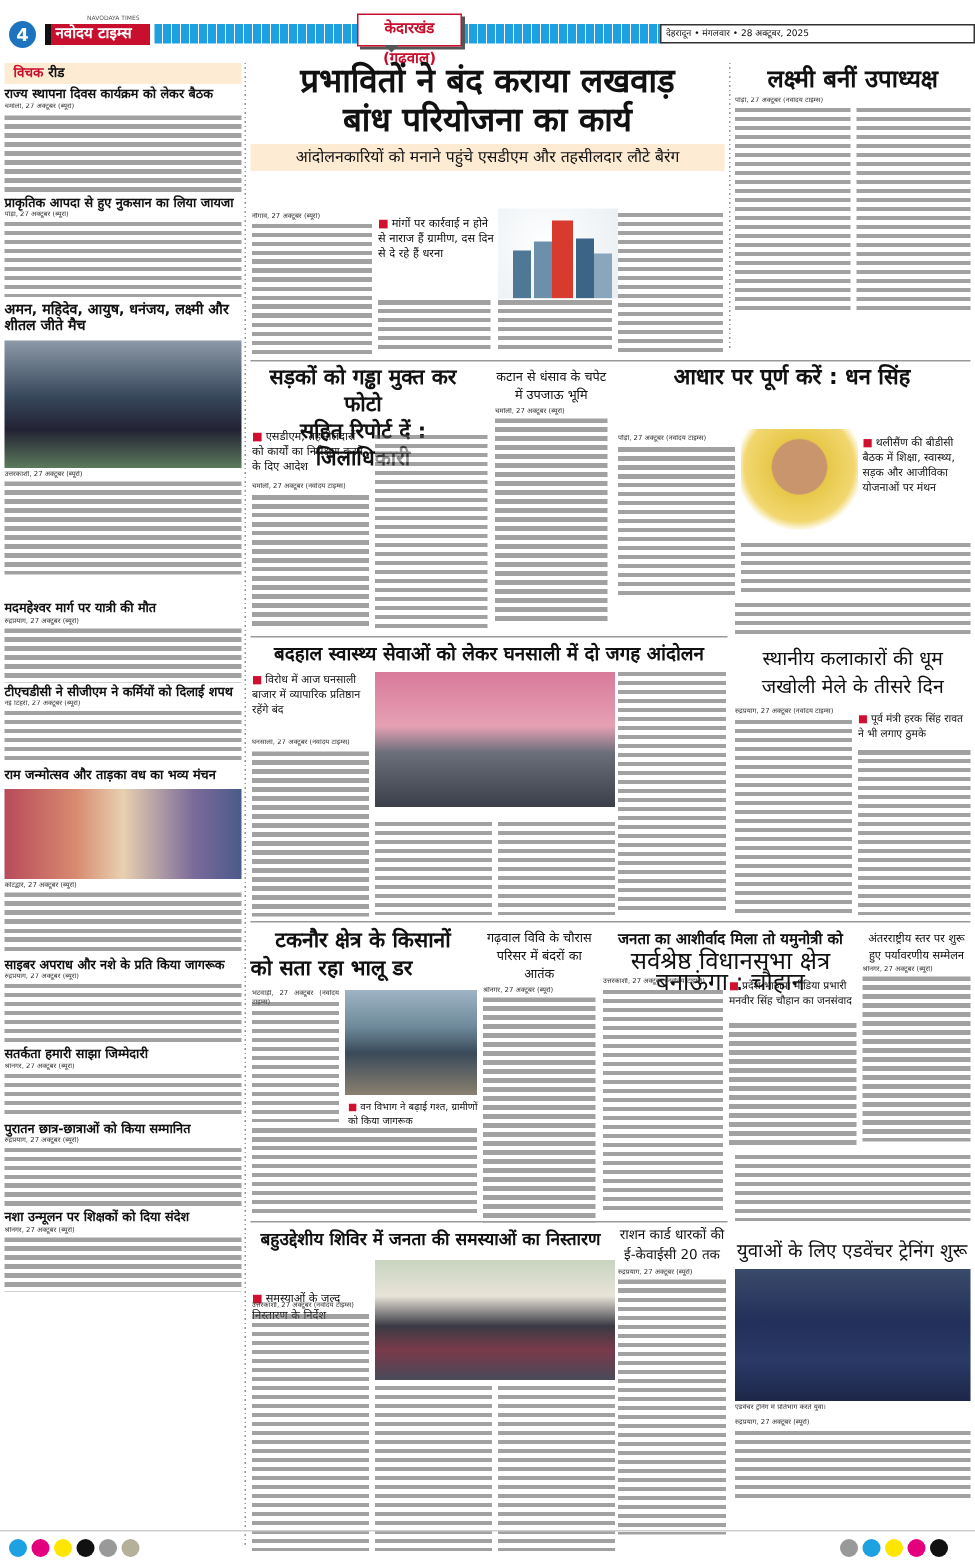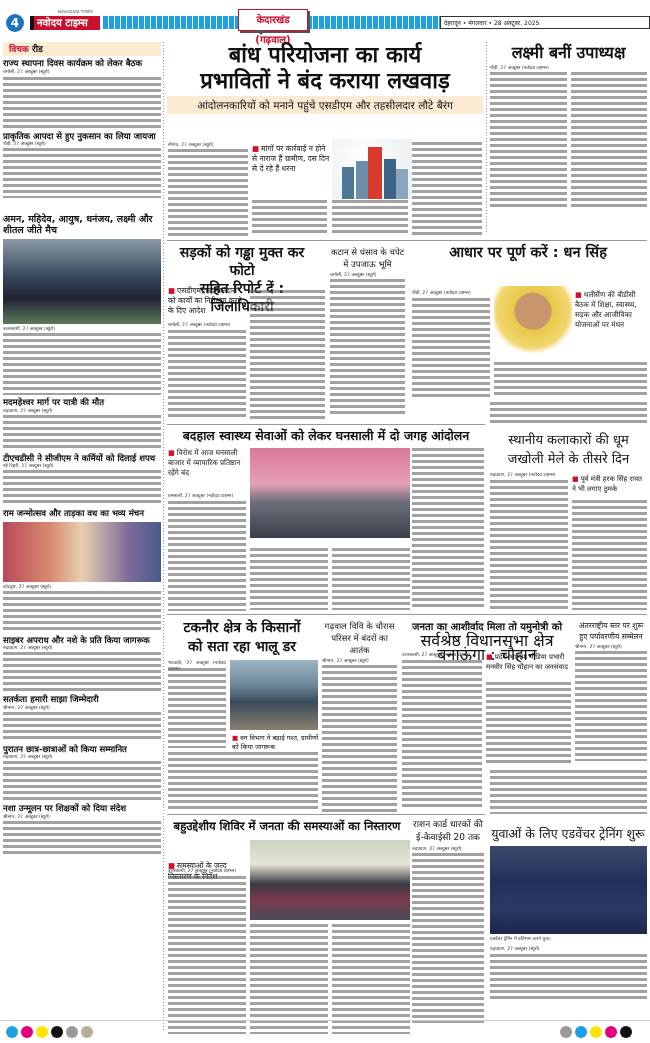--- a/index.html
+++ b/index.html
@@ -40,25 +40,25 @@
   <div style="background:#fdebd3;height:14px;font-size:9px;font-weight:bold;padding-left:6px;line-height:14px">
     <span style="color:#c8102e">विचक</span>
     <span>रीड</span>
   </div>
   <div class="hd" style="font-size:8.5px;margin-top:3px">राज्य स्थापना दिवस कार्यक्रम को लेकर बैठक</div>
   <div class="col" style="margin-top:1px">चमोली, 27 अक्टूबर (ब्यूरो)</div>
   <div class="textfill" style="height:52px;margin-top:1px"></div>
   <div class="hd" style="font-size:8.5px;margin-top:3px">प्राकृतिक आपदा से हुए नुकसान का लिया जायजा</div>
   <div class="col">पौड़ी, 27 अक्टूबर (ब्यूरो)</div>
   <div class="textfill" style="height:50px;margin-top:1px"></div>
-  <div class="hd" style="font-size:9.5px;margin-top:16px">अमन, महिदेव, आयुष, धनंजय, लक्ष्मी और शीतल जीते मैच</div>
+  <div class="hd" style="font-size:9.5px;margin-top:4px">अमन, महिदेव, आयुष, धनंजय, लक्ष्मी और शीतल जीते मैच</div>
   <div class="photo" style="height:85px;margin-top:4px;background:linear-gradient(180deg,#8c9aa8 0,#36465a 45%,#223 70%,#5c7a5c)"></div>
   <div class="col" style="margin-top:2px">उत्तरकाशी, 27 अक्टूबर (ब्यूरो)</div>
   <div class="textfill" style="height:62px;margin-top:1px"></div>
-  <div class="hd" style="font-size:8.5px;margin-top:3px">मदमहेश्वर मार्ग पर यात्री की मौत</div>
+  <div class="hd" style="font-size:8.5px;margin-top:19px">मदमहेश्वर मार्ग पर यात्री की मौत</div>
   <div class="col">रुद्रप्रयाग, 27 अक्टूबर (ब्यूरो)</div>
   <div class="textfill" style="height:36px;margin-top:1px"></div>
   <div class="hd" style="font-size:8.5px;margin-top:3px">टीएचडीसी ने सीजीएम ने कर्मियों को दिलाई शपथ</div>
   <div class="col">नई टिहरी, 27 अक्टूबर (ब्यूरो)</div>
   <div class="textfill" style="height:36px;margin-top:1px"></div>
   <div class="hd" style="font-size:8.5px;margin-top:3px">राम जन्मोत्सव और ताड़का वध का भव्य मंचन</div>
   <div class="photo" style="height:60px;margin-top:3px;background:linear-gradient(90deg,#b84a5a,#d88a70 30%,#e8d0b0 50%,#7a6a9a 80%,#4a5a8a)"></div>
   <div class="col" style="margin-top:2px">कोटद्वार, 27 अक्टूबर (ब्यूरो)</div>
   <div class="textfill" style="height:42px;margin-top:1px"></div>
   <div class="hd" style="font-size:8.5px;margin-top:3px">साइबर अपराध और नशे के प्रति किया जागरूक</div>
@@ -70,22 +70,22 @@
   <div class="hd" style="font-size:8.5px;margin-top:3px">पुरातन छात्र-छात्राओं को किया सम्मानित</div>
   <div class="col">रुद्रप्रयाग, 27 अक्टूबर (ब्यूरो)</div>
   <div class="textfill" style="height:40px;margin-top:1px"></div>
   <div class="hd" style="font-size:8.5px;margin-top:3px">नशा उन्मूलन पर शिक्षकों को दिया संदेश</div>
   <div class="col">श्रीनगर, 27 अक्टूबर (ब्यूरो)</div>
   <div class="textfill" style="height:36px;margin-top:1px"></div>
 </div>
 <div class="abs vrule" style="left:163px;top:42px;height:990px"></div>
 
 <div class="abs" style="left:167px;top:42px;width:316px">
+  <div class="hd" style="font-size:22px;text-align:center;line-height:26px">प्रभावितों ने बंद कराया लखवाड़</div>
   <div class="hd" style="font-size:22px;text-align:center;line-height:26px">बांध परियोजना का कार्य</div>
-  <div class="hd" style="font-size:22px;text-align:center;line-height:26px">प्रभावितों ने बंद कराया लखवाड़</div>
   <div style="background:#fdebd3;height:18px;font-size:10.5px;text-align:center;line-height:18px;margin-top:2px">आंदोलनकारियों को मनाने पहुंचे एसडीएम और तहसीलदार लौटे बैरंग</div>
 </div>
 <div class="abs" style="left:168px;top:142px;width:80px">
   <div class="col">नौगांव, 27 अक्टूबर (ब्यूरो)</div>
   <div class="textfill" style="height:90px;margin-top:1px"></div>
 </div>
 <div class="abs hd bullet" style="left:252px;top:144px;width:80px;font-size:7.5px;font-weight:normal;line-height:10px">मांगों पर कार्रवाई न होने से नाराज हैं ग्रामीण, दस दिन से दे रहे हैं धरना</div>
 <div class="abs" style="left:332px;top:139px;width:80px;height:60px;background:radial-gradient(circle at 40% 40%,#fff,#e8eef2);overflow:hidden">
   <svg width="80" height="60">
     <rect x="10" y="28" width="12" height="32" fill="#4e7896"></rect>
@@ -151,21 +151,21 @@
   <div class="hd" style="font-size:13px;font-weight:normal;text-align:center;line-height:19px">जखोली मेले के तीसरे दिन</div>
 </div>
 <div class="abs col" style="left:490px;top:472px;width:78px">रुद्रप्रयाग, 27 अक्टूबर (नवोदय टाइम्स)</div>
 <div class="abs textfill" style="left:490px;top:480px;width:78px;height:130px"></div>
 <div class="abs bullet" style="left:572px;top:474px;width:75px;font-size:7px;line-height:10px">पूर्व मंत्री हरक सिंह रावत ने भी लगाए ठुमके</div>
 <div class="abs textfill" style="left:572px;top:500px;width:75px;height:110px"></div>
 
 <div class="abs hrule" style="left:167px;top:614px;width:480px"></div>
 <div class="abs" style="left:167px;top:618px;width:150px">
   <div class="hd" style="font-size:14px;text-align:center;line-height:19px">टकनौर क्षेत्र के किसानों</div>
-  <div class="hd" style="font-size:14px;text-align:center;line-height:19px">को सता रहा भालू डर</div>
+  <div class="hd" style="font-size:14px;line-height:19px">को सता रहा भालू डर</div>
 </div>
 <div class="abs col" style="left:168px;top:660px;width:58px">भटवाड़ी, 27 अक्टूबर (नवोदय टाइम्स)</div>
 <div class="abs textfill" style="left:168px;top:668px;width:58px;height:80px"></div>
 <div class="abs" style="left:230px;top:660px;width:88px;height:70px;background:linear-gradient(180deg,#9fb4c4 0,#6e8a9a 35%,#3a4a5a 60%,#8a8070)"></div>
 <div class="abs bullet" style="left:232px;top:734px;width:88px;font-size:6.5px;line-height:9px">वन विभाग ने बढ़ाई गश्त, ग्रामीणों को किया जागरूक</div>
 <div class="abs textfill" style="left:168px;top:752px;width:150px;height:58px"></div>
 
 <div class="abs" style="left:322px;top:620px;width:75px">
   <div class="hd" style="font-size:8.5px;font-weight:normal;text-align:center;line-height:12px">गढ़वाल विवि के चौरास परिसर में बंदरों का आतंक</div>
   <div class="col" style="margin-top:2px">श्रीनगर, 27 अक्टूबर (ब्यूरो)</div>

